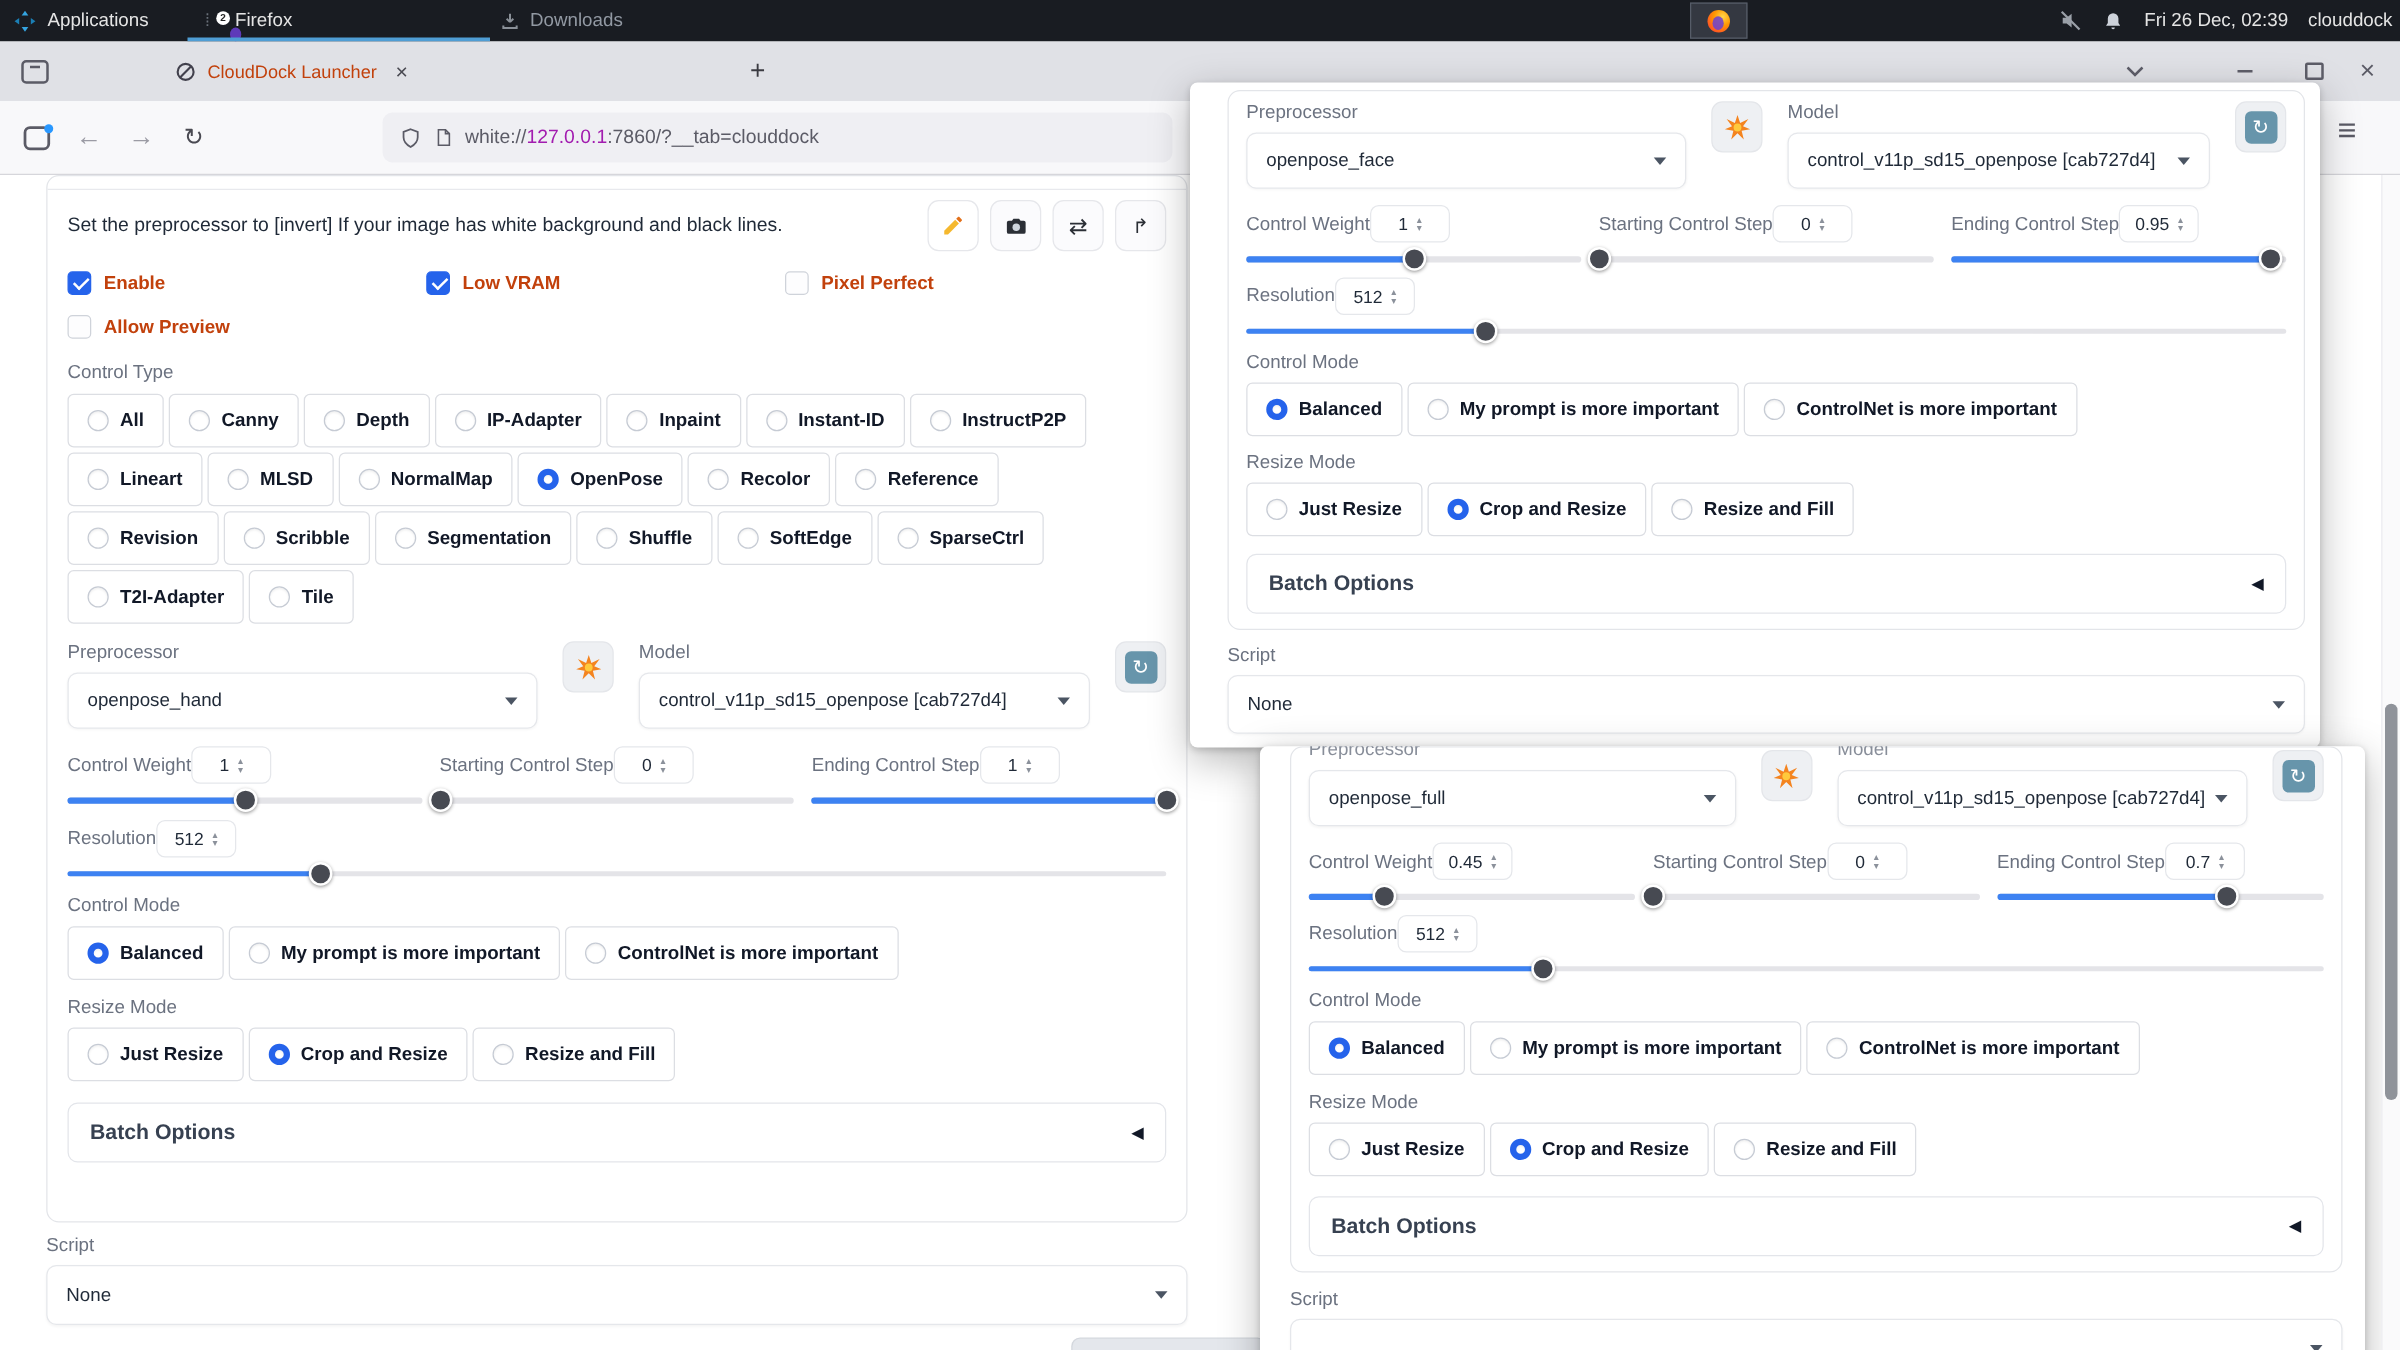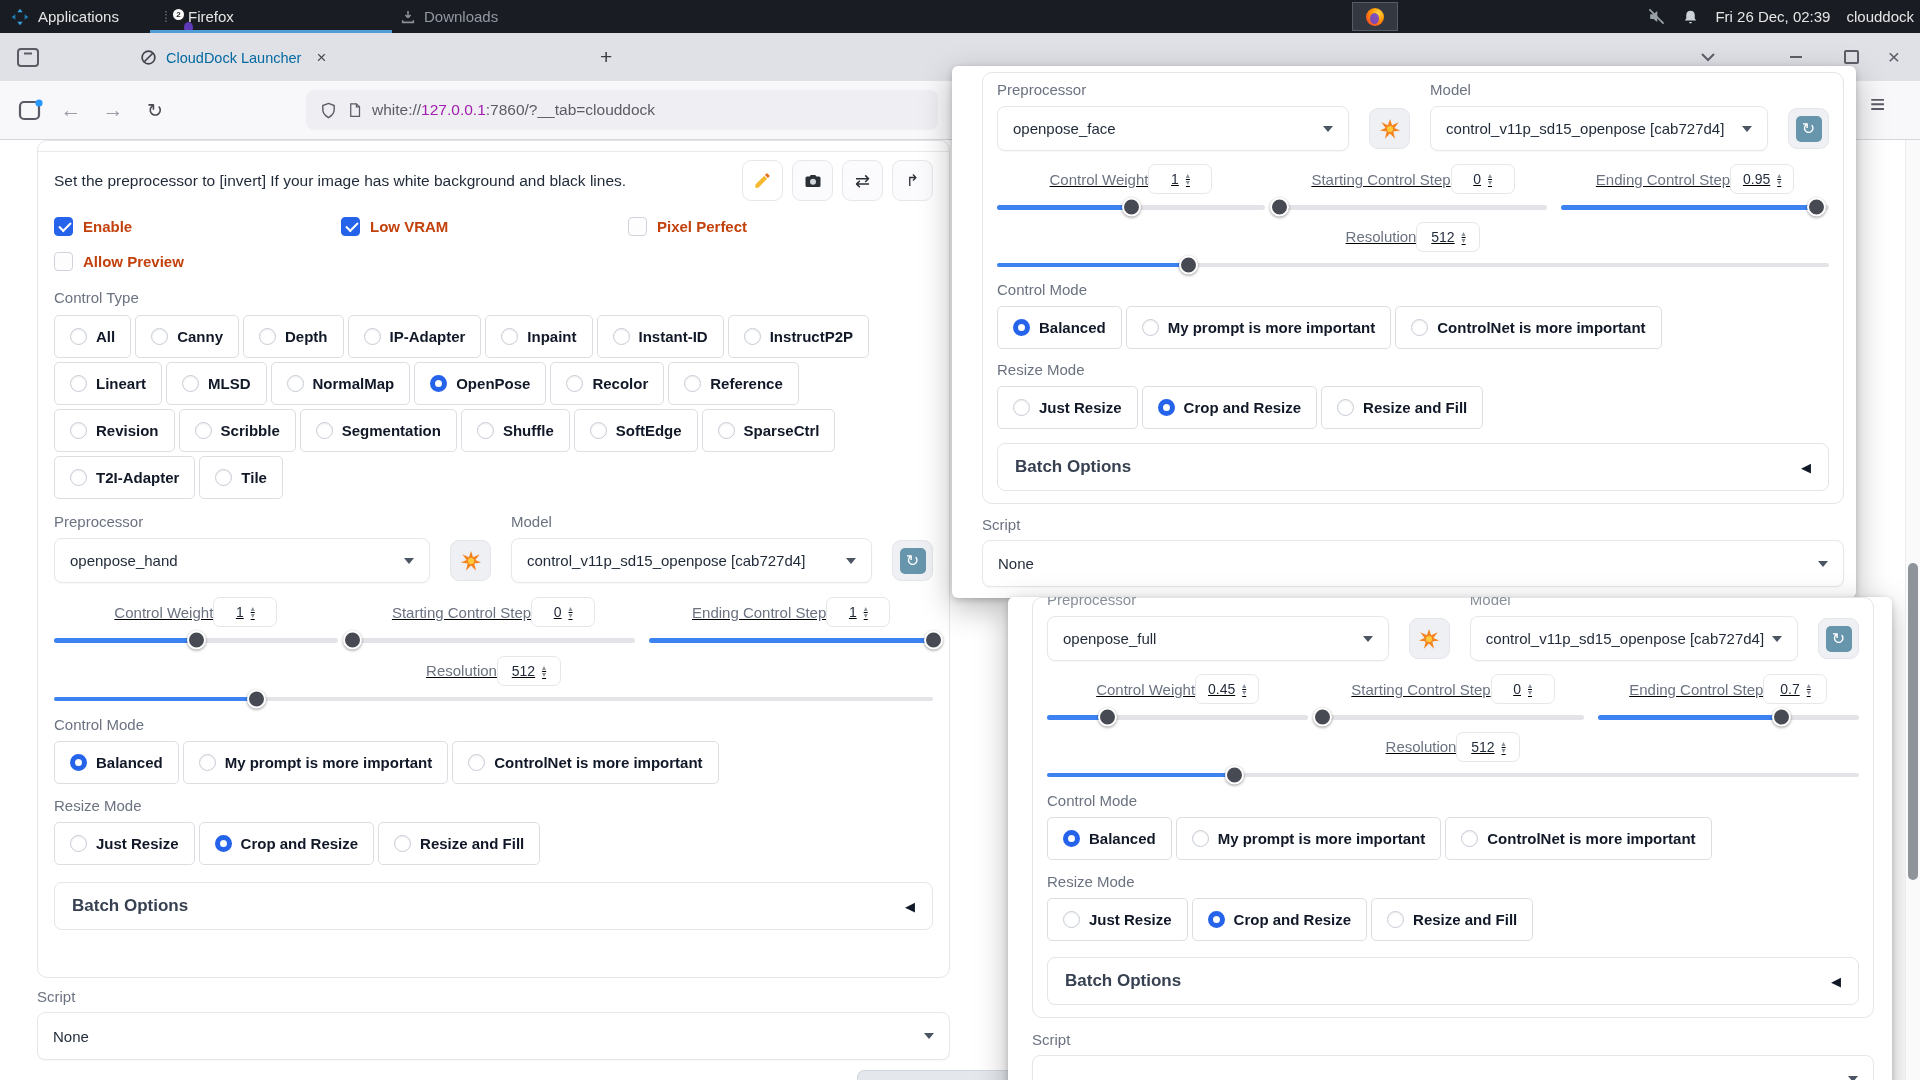--- a/index.html
+++ b/index.html
@@ -20,21 +20,21 @@
   .ffbadge { position:absolute; right:-4px; bottom:-3px; width:11px; height:11px; border-radius:50%;
     background:#fff; color:#222; font-size:8px; line-height:11px; text-align:center; font-weight:700; }
   #taskbox { position:absolute; left:1352px; top:2px; width:46px; height:29px; background:#343841;
     border:1px solid #565c68; display:flex; align-items:center; justify-content:center; }
   #sysright { position:absolute; right:6px; top:0; height:33px; display:flex; align-items:center; gap:16px; }
   .g-dots::after { content:"⁞"; color:#6a707a; font-size:14px; }
 
   
   #tabbar { position:absolute; left:0; top:33px; width:1920px; height:48px; background:#e0e1e6; }
   .tab { position:absolute; top:5px; height:39px; display:flex; align-items:center; gap:9px;
-    padding:0 12px; border-radius:6px; font-size:14.5px; color:#0369a1; }
+    padding:0 12px; border-radius:6px; font-size:14.5px; color:#c2410c; }
   .tab.active { background:#fff; box-shadow:0 1px 3px rgba(0,0,0,.18); }
   .tab .ttl { white-space:nowrap; }
   .g-close { width:22px; height:22px; border-radius:4px; display:flex; align-items:center; justify-content:center; }
   .g-close::after { content:"×"; font-size:17px; color:#4a4a52; }
   .g-plus::after { content:"+"; font-size:21px; color:#3b3b42; }
   .winctl { position:absolute; top:10px; width:28px; height:28px; display:flex; align-items:center;
     justify-content:center; color:#5b5b66; z-index:60; }
   .g-min::after { content:""; display:block; width:12px; height:2px; background:#5b5b66; }
   .g-max { border:none; } .g-max::after { content:""; display:block; width:11px; height:10px; border:2px solid #5b5b66; border-radius:2px; }
   .g-x::after { content:"×"; font-size:21px; color:#5b5b66; }
@@ -77,37 +77,37 @@
   .check.on .box::after { content:""; position:absolute; left:4px; top:4px; width:10px; height:5px;
     border-left:2.5px solid #fff; border-bottom:2.5px solid #fff; transform:rotate(-45deg); }
 
   .chiprow { display:flex; gap:4px; margin-bottom:4px; flex-wrap:wrap; }
   .chip { display:inline-flex; align-items:center; gap:9px; height:43px; padding:0 15px;
     background:#fff; border:1px solid #dcdee3; border-radius:5px; font-size:15px; font-weight:600; color:#111827; }
   .rad { width:17px; height:17px; border-radius:50%; border:1px solid #c6cbd4; background:#fff;
     box-shadow:inset 0 1px 2px rgba(0,0,0,.07); flex:0 0 auto; }
   .chip.on .rad { border:5px solid #2563eb; }
 
-  .ddrow { display:flex; gap:20px; align-items:flex-end; }
+  .ddrow { display:flex; gap:20px; }
   .ddcol { flex:1; }
   .ddcol .seclabel { display:block; margin-bottom:8px; }
   .dd { height:45px; background:#fff; border:1px solid #e5e7eb; border-radius:8px;
     display:flex; align-items:center; justify-content:space-between; padding:0 15px;
     font-size:15px; color:#1f2937; box-shadow:0 1px 2px rgba(0,0,0,.04); }
   .caret { width:0; height:0; border-left:5px solid transparent; border-right:5px solid transparent;
     border-top:6px solid #4b5563; }
   .sqbtn { width:41px; height:41px; border-radius:9px; background:#eef0f3; border:1px solid #e4e6ea;
     display:flex; align-items:center; justify-content:center; margin-bottom:2px; }
   .refreshin { width:26px; height:26px; border-radius:5px; background:#6795ab; color:#fff;
     display:flex; align-items:center; justify-content:center; font-size:16px; }
   .refreshin::after { content:"↻"; }
 
   .srow { display:flex; gap:14px; }
   .scomp { flex:1; }
-  .shead { display:flex; align-items:center; justify-content:center; margin-bottom:11px;text-decoration:underline; }
+  .shead { display:flex; align-items:center; justify-content:flex-start; margin-bottom:11px; }
   .numin { min-width:64px; height:30px; border:1px solid #e5e7eb; border-radius:7px; background:#fff;
     display:flex; align-items:center; justify-content:center; gap:7px; padding:0 6px;
     font-size:14px; color:#1f2937; }
   .spin { display:flex; flex-direction:column; line-height:7px; font-size:8px; color:#8b919b; }
   .spin i::before { content:"▴"; font-style:normal; }
   .spin i + i::before { content:"▾"; }
   .track { height:4.5px; background:#e4e4e8; border-radius:3px; position:relative; }
   .fill { height:100%; background:#3d82f2; border-radius:3px; position:relative; }
   .thumb { position:absolute; right:-10px; top:50%; transform:translateY(-50%); width:19px; height:19px;
     border-radius:50%; background:#474a52; border:2px solid #fff; box-shadow:0 1px 3px rgba(0,0,0,.4); }

